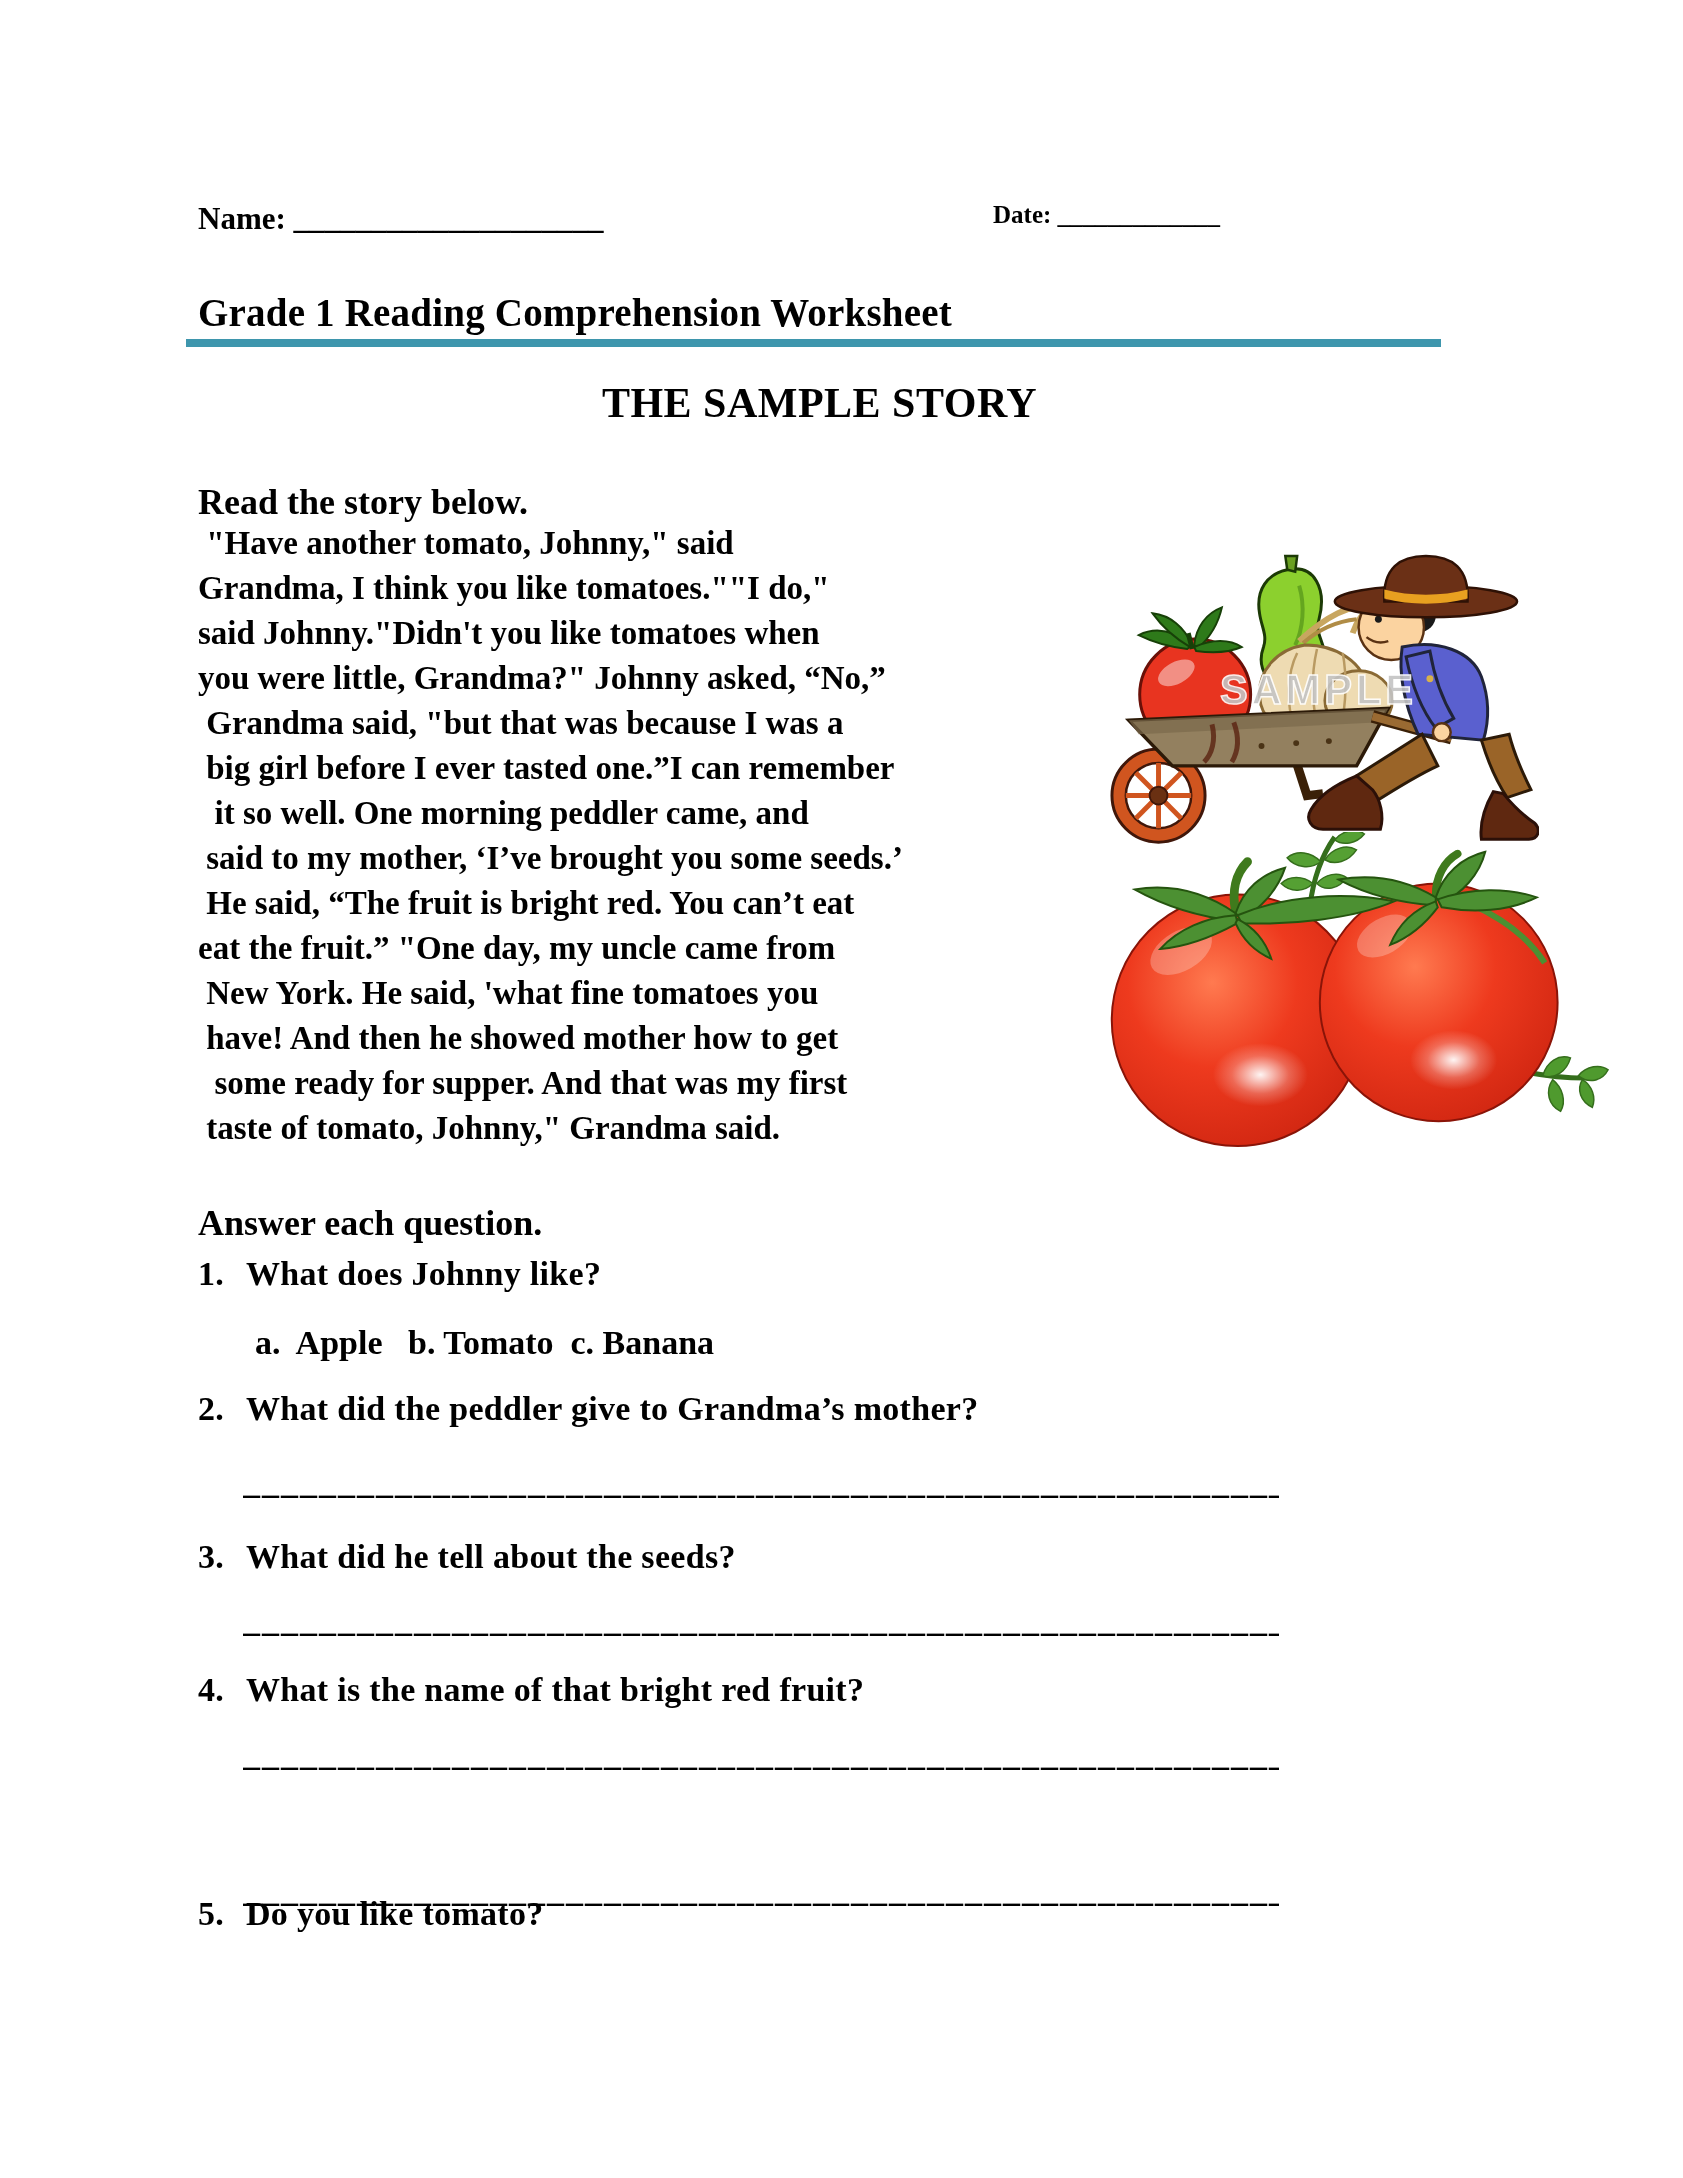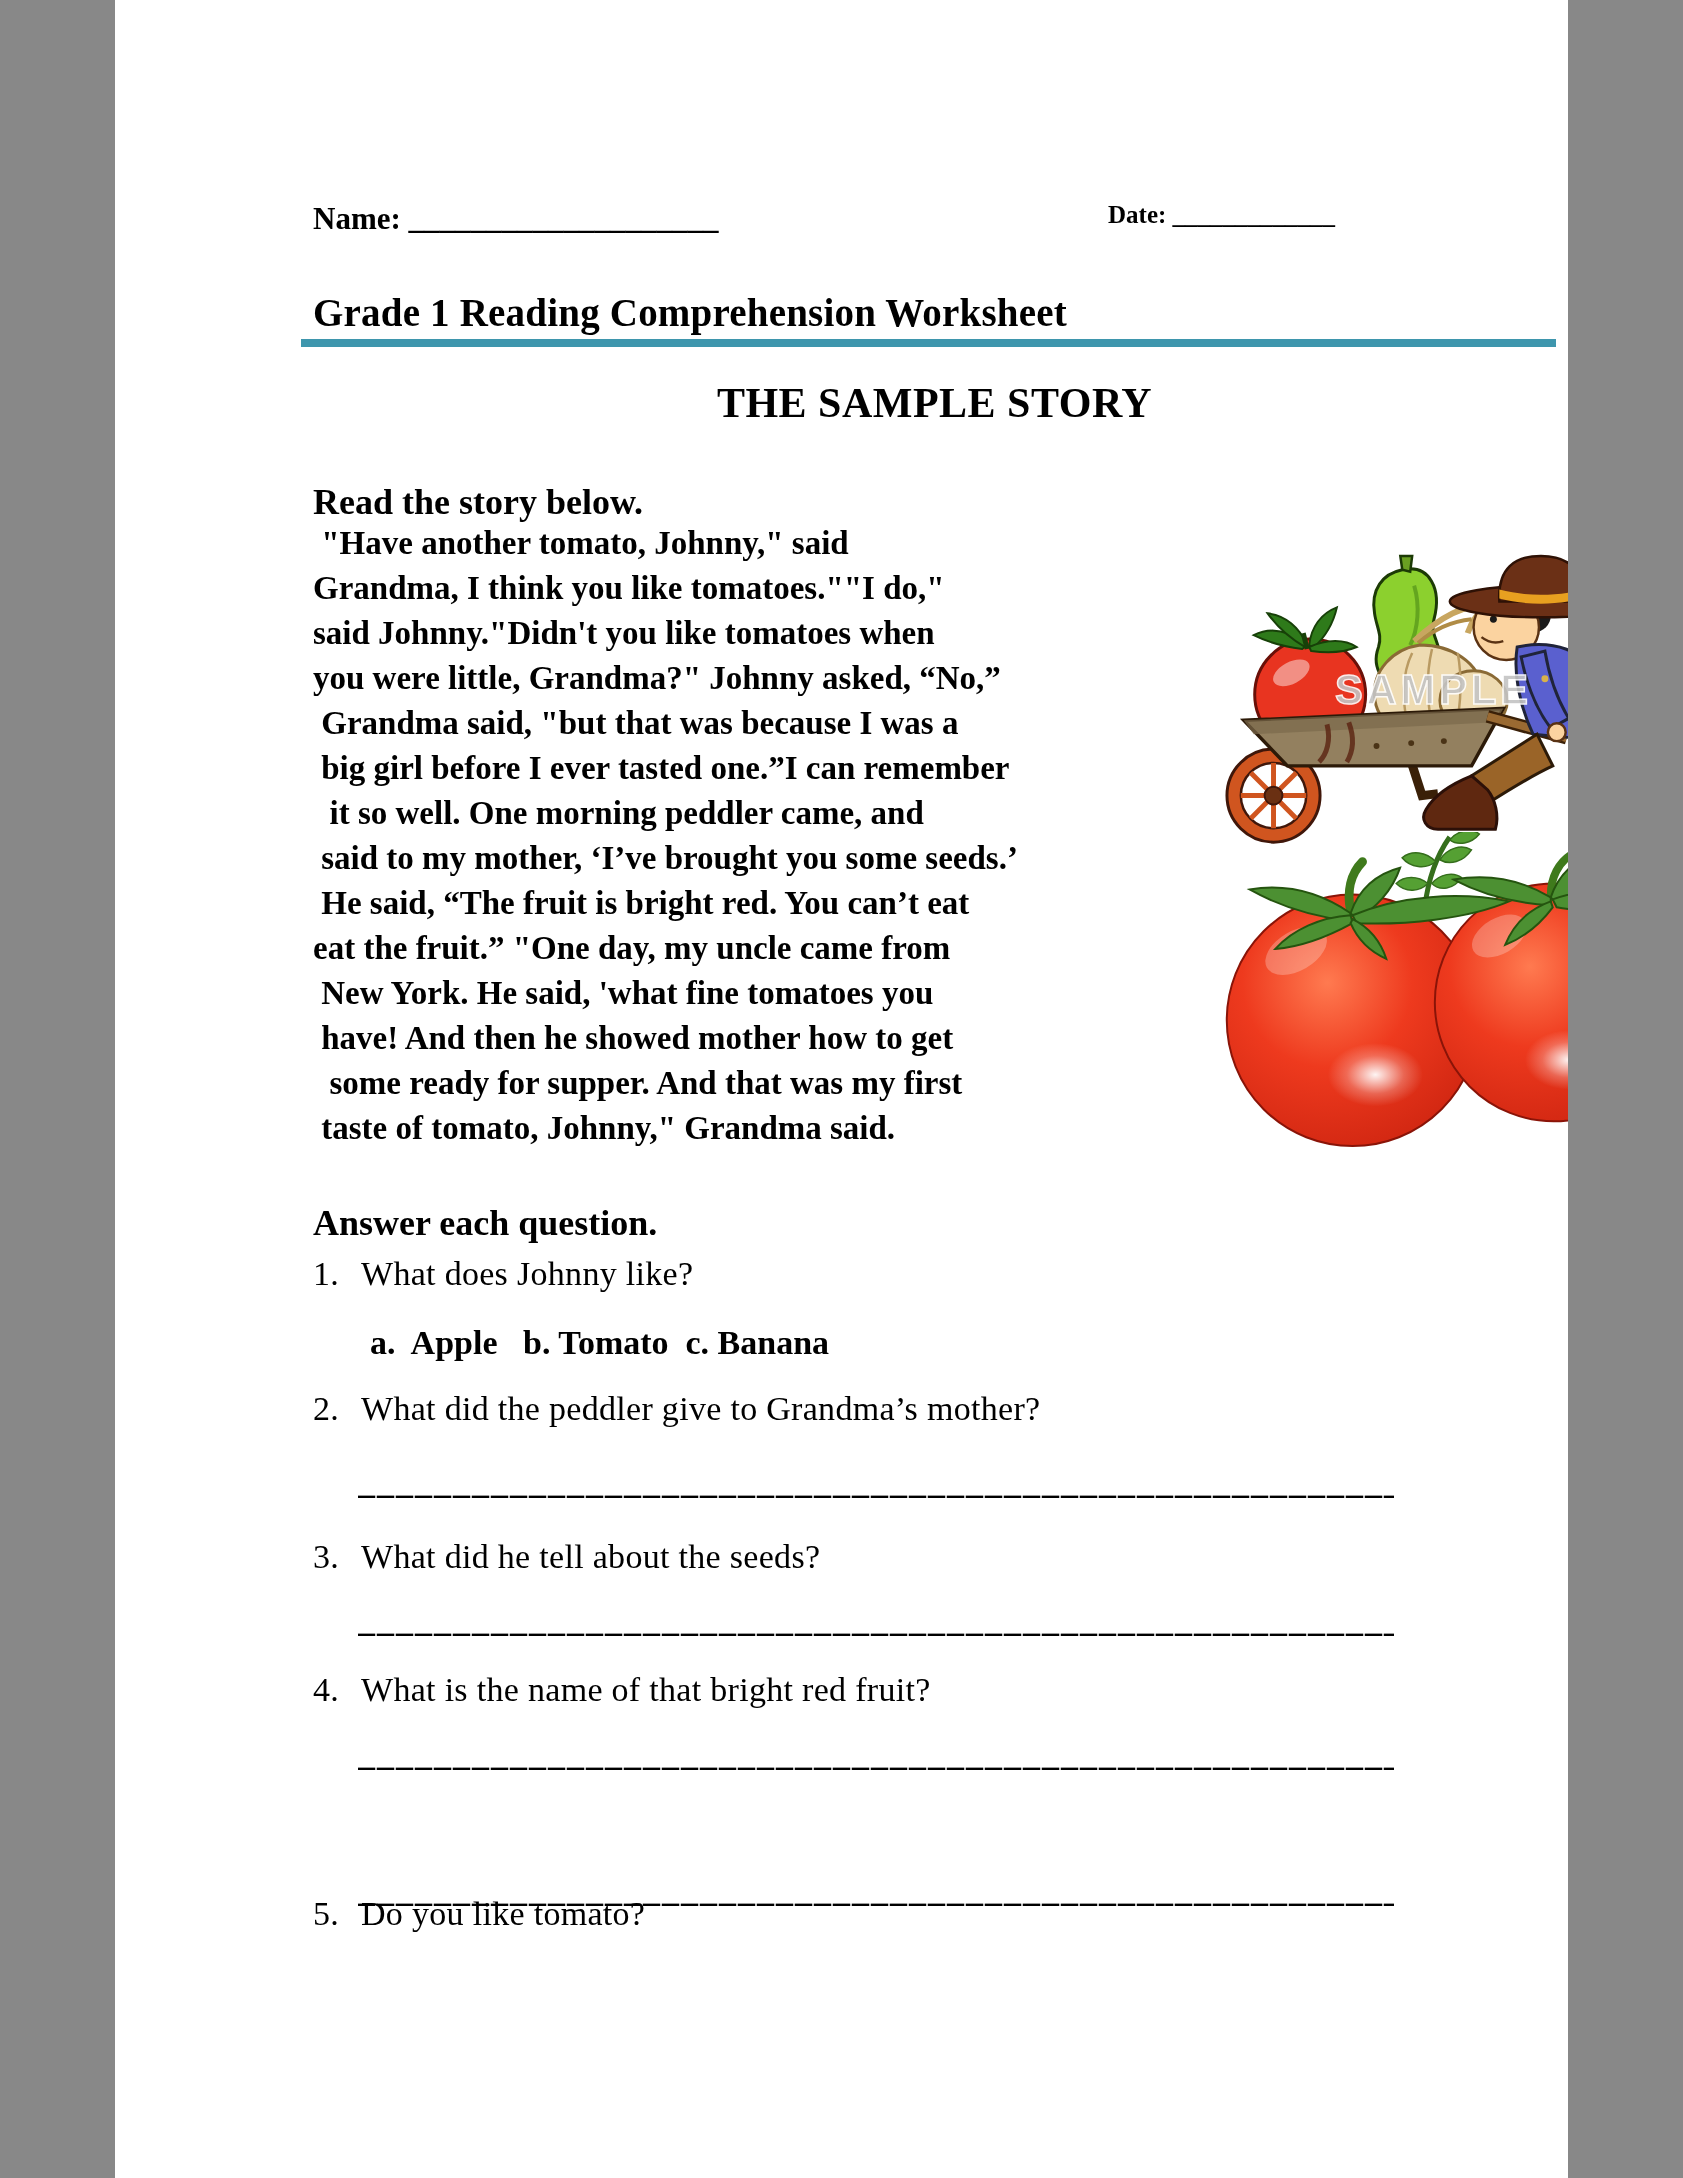--- a/index.html
+++ b/index.html
@@ -1,29 +1,29 @@
 <!DOCTYPE html>
 <html><head>
 <meta charset="utf-8">
 <style>
   html,body{margin:0;padding:0;background:#888;}
-  .page{position:relative;width:1453px;height:2178px;background:#ffffff;
+  .page{position:relative;width:1683px;height:2178px;background:#ffffff;
         font-family:"Liberation Serif",serif;color:#000;overflow:hidden;margin:0 auto;}
   .abs{position:absolute;}
   .name-row{left:198px;top:201px;font-size:31px;font-weight:bold;white-space:pre;}
   .date-row{left:993px;top:201px;font-size:25px;font-weight:bold;white-space:pre;}
   .subtitle{left:198px;top:290px;font-size:39px;font-weight:bold;letter-spacing:0.2px;}
   .rule{left:186px;top:339px;width:1255px;height:8px;background:#3e96ad;}
   .title{left:198px;top:379px;width:1243px;text-align:center;font-size:42px;font-weight:bold;letter-spacing:0.5px;}
   .teal-heading{font-size:36px;font-weight:bold;color:#000000;}
   .story-heading{left:198px;top:481px;}
   .story{left:198px;top:521px;font-size:33px;font-weight:bold;line-height:45px;}
   .story-line{white-space:pre;}
   .answer-heading{left:198px;top:1202px;}
-  .question{left:198px;font-size:34px;font-weight:normal;letter-spacing:0.3px;white-space:pre;}
+  .question{left:198px;font-size:34px;font-weight:bold;letter-spacing:0.3px;white-space:pre;}
   .q-num{display:inline-block;width:48px;}
   .options{left:255px;top:1324px;font-size:34px;font-weight:bold;white-space:pre;}
   .blank{left:243px;width:1036px;height:46px;font-size:34px;font-weight:bold;
          letter-spacing:2px;white-space:nowrap;overflow:hidden;}
   .q1{top:1255px;} .q2{top:1390px;} .q3{top:1538px;} .q4{top:1671px;} .q5{top:1872px;margin-top:23px;}
   .blank1{top:1463px;} .blank2{top:1601px;} .blank3{top:1735px;} .blank4{top:1871px;}
   .farmer-art{left:1093px;top:546px;width:446px;height:312px;}
   .tomato-art{left:1087px;top:832px;width:535px;height:322px;}
   svg{display:block;}
 </style>

